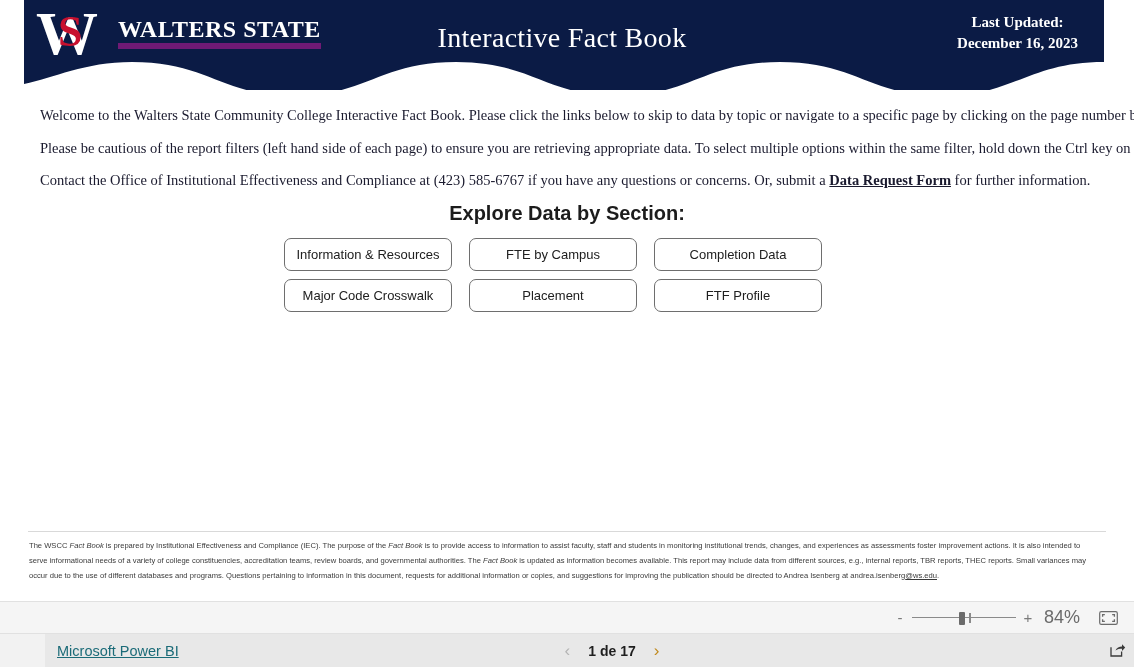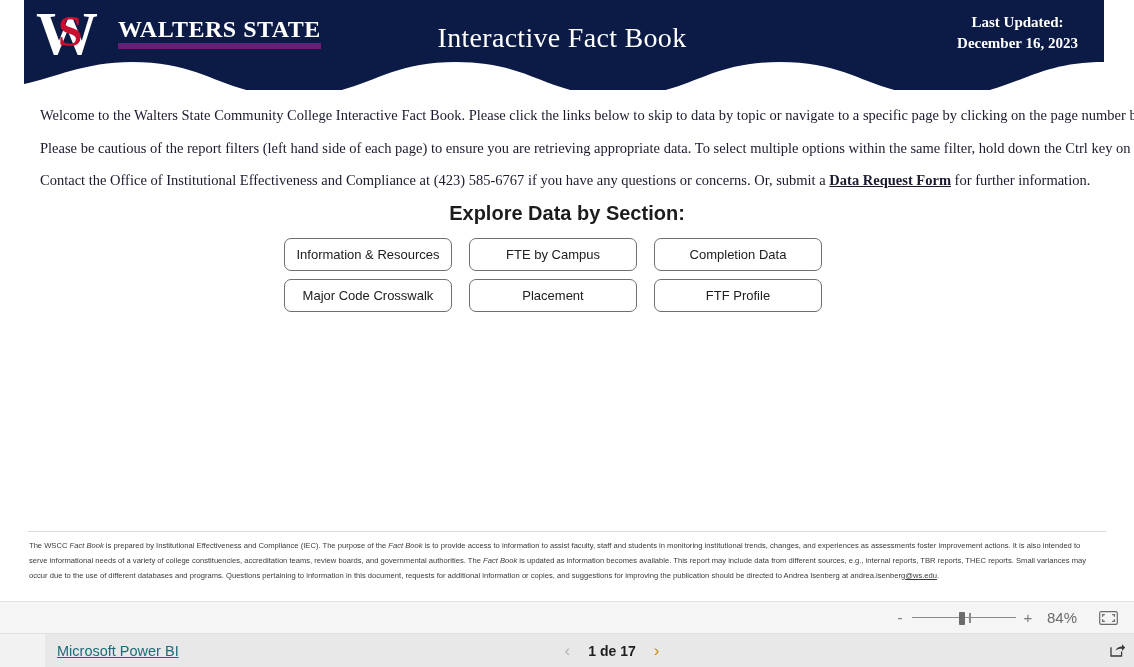--- a/index.html
+++ b/index.html
@@ -144,21 +144,21 @@
   }
   .zthumb {
     position: absolute; left: 47px; top: 1px;
     width: 6px; height: 13px; background: #6b6b6b; border-radius: 1px;
   }
   .ztick {
     position: absolute; left: 57px; top: 2px;
     width: 1.5px; height: 10px; background: #8a8a8a;
   }
   .zlevel {
-    color: #6b6b6b; font-size: 15px; width: 52px; text-align: center;
+    color: #6b6b6b; font-size: 18px; width: 52px; text-align: center;
     font-family: "Liberation Sans", sans-serif;
   }
   .zfit {
     width: 24px; height: 18px; display: flex; align-items: center;
     justify-content: center; cursor: pointer; margin-left: 8px;
   }
 
   
   .statusbar {
     position: absolute; left: 0; top: 634px; width: 1134px; height: 33px;

